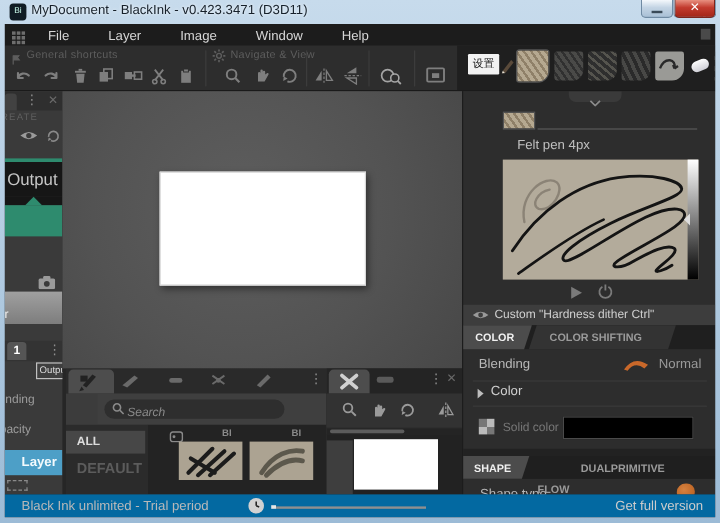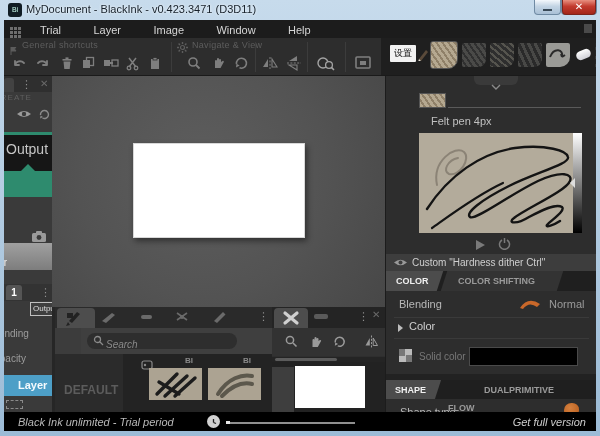--- a/index.html
+++ b/index.html
@@ -27,21 +27,21 @@
   .clip{overflow:hidden;white-space:nowrap;}
   
   #workspace{position:absolute;left:48px;top:56px;width:333px;height:231px;
              background:radial-gradient(circle at 45% 42%,#5e5e5e 0%,#535353 55%,#474747 100%);}
   
   .panel-tab-active{background:#4d4d4d;border-radius:4px 4px 0 0;}
   .srch::placeholder{color:#8a8a8a;font-style:italic;}
   .srch{background:transparent;border:none;outline:none;color:#bbb;font-size:10px;width:100px;font-family:"Liberation Sans",sans-serif;}
   .slant{transform:skewX(-18deg);}
   
-  #statusbar{position:absolute;left:0;top:392px;width:592px;height:19px;background:#000000;font-style:italic;}
+  #statusbar{position:absolute;left:0;top:392px;width:592px;height:19px;background:#0369a1;}
   .kebab{color:#8f8f8f;font-size:11px;line-height:10px;}
 </style>
 </head>
 <body>
 
 <div id="win">
 
   <div id="titlebar">
     <div class="ab" style="left:8px;top:3px;width:14px;height:14px;border-radius:3px;background:#101c24;color:#cfe;font-size:7px;text-align:center;line-height:14px;">Bi</div>
     <span id="title-text">MyDocument - BlackInk  - v0.423.3471 (D3D11)</span>
@@ -68,21 +68,21 @@
               <rect x="0" y="4" width="3" height="3"></rect>
               <rect x="4" y="4" width="3" height="3"></rect>
               <rect x="8" y="4" width="3" height="3"></rect>
               <rect x="0" y="8" width="3" height="3"></rect>
               <rect x="4" y="8" width="3" height="3"></rect>
               <rect x="8" y="8" width="3" height="3"></rect>
             </g>
           </svg>
       </div>
       <div class="ab" style="left:22px;top:0;">
-        <span class="menu-item">Trial</span>
+        <span class="menu-item">File</span>
         <span class="menu-item">Layer</span>
         <span class="menu-item">Image</span>
         <span class="menu-item">Window</span>
         <span class="menu-item">Help</span>
       </div>
       <div class="ab" style="left:580px;top:4px;width:8px;height:9px;background:#4a4a4a;"></div>
     </div>
 
     <div id="toolbar">
 
@@ -258,20 +258,21 @@
         <div class="ab" style="left:6px;top:5px;width:150px;height:16px;background:#2e2e2e;border-radius:8px;padding:1px 6px;">
           <svg width="11" height="11" style="float:left;margin-top:1px;">
               <circle cx="4.5" cy="4.5" r="3" fill="none" stroke="#8a8a8a" stroke-width="1.3"></circle>
               <line x1="7" y1="7" x2="10" y2="10" stroke="#8a8a8a" stroke-width="1.3"></line>
             </svg>
           <input class="srch" placeholder="Search" style="">
         </div>
         <div class="ab" style="left:192px;top:5px;width:18px;height:15px;background:#4a4a4a;border-radius:3px;color:#bdbdbd;font-size:9px;text-align:center;line-height:15px;">Az</div>
       </div>
       <div class="ab" style="left:0;top:47px;width:68px;height:58px;background:#2b2b2b;">
+        <div class="ab" style="left:0;top:5px;width:66px;height:19px;background:#474747;color:#dcdcdc;font-size:10px;font-weight:bold;line-height:19px;"><span style="margin-left:9px;">ALL</span></div>
         <div class="ab" style="left:0;top:27px;width:66px;height:19px;color:#5c5c5c;font-size:12px;font-weight:bold;line-height:19px;"><span style="margin-left:9px;">DEFAULT</span></div>
       </div>
       <div class="ab" style="left:68px;top:47px;width:149px;height:58px;background:#232323;">
         <div class="ab" style="left:18px;top:2px;"><svg width="12" height="10">
               <rect x="1" y="1" width="10" height="8" rx="2" fill="none" stroke="#8a8a8a" stroke-width="1.2"></rect>
               <circle cx="4" cy="5" r="1.2" fill="#8a8a8a"></circle>
             </svg></div>
         <span class="ab" style="left:62px;top:2px;font-size:8px;color:#8a8a8a;font-weight:bold;">BI</span>
         <span class="ab" style="left:120px;top:2px;font-size:8px;color:#8a8a8a;font-weight:bold;">BI</span>
         <div class="ab" style="left:26px;top:14px;width:53px;height:32px;background:#aca392;"><svg width="53" height="32">

